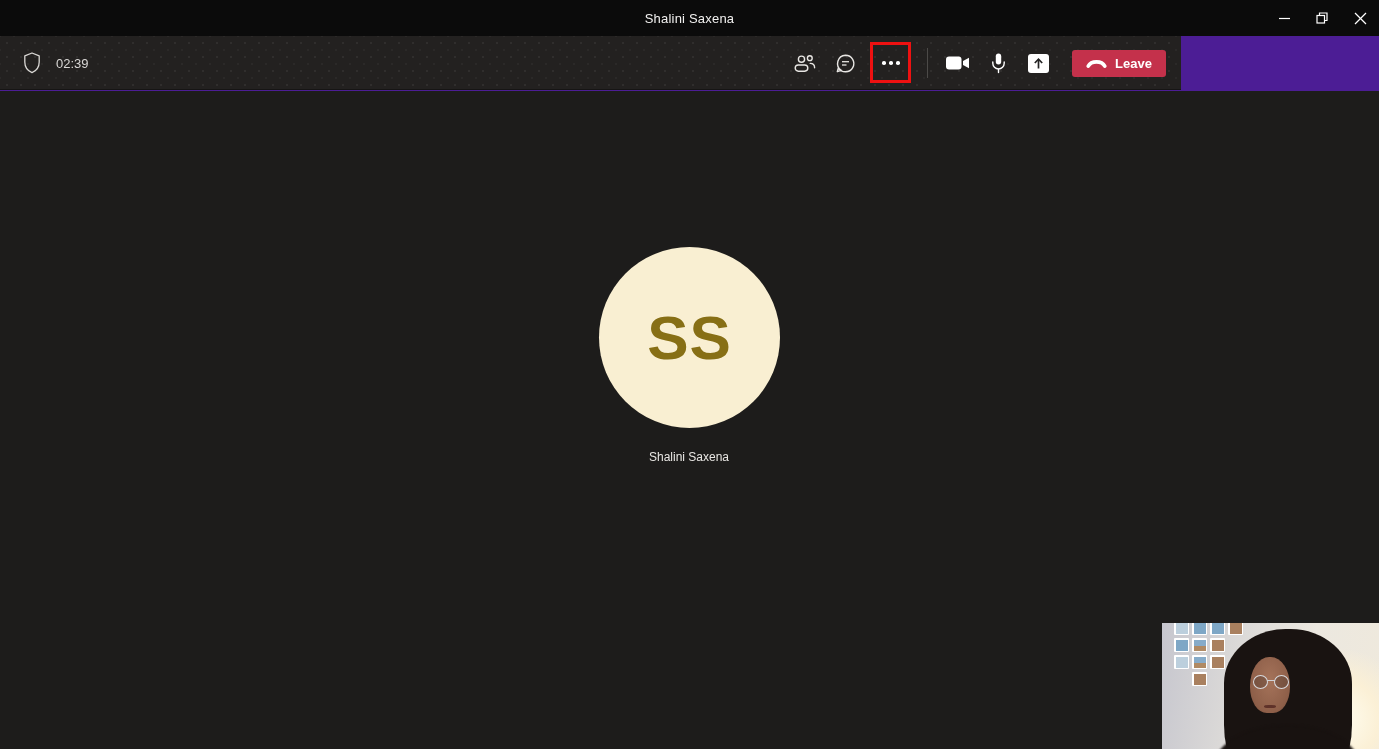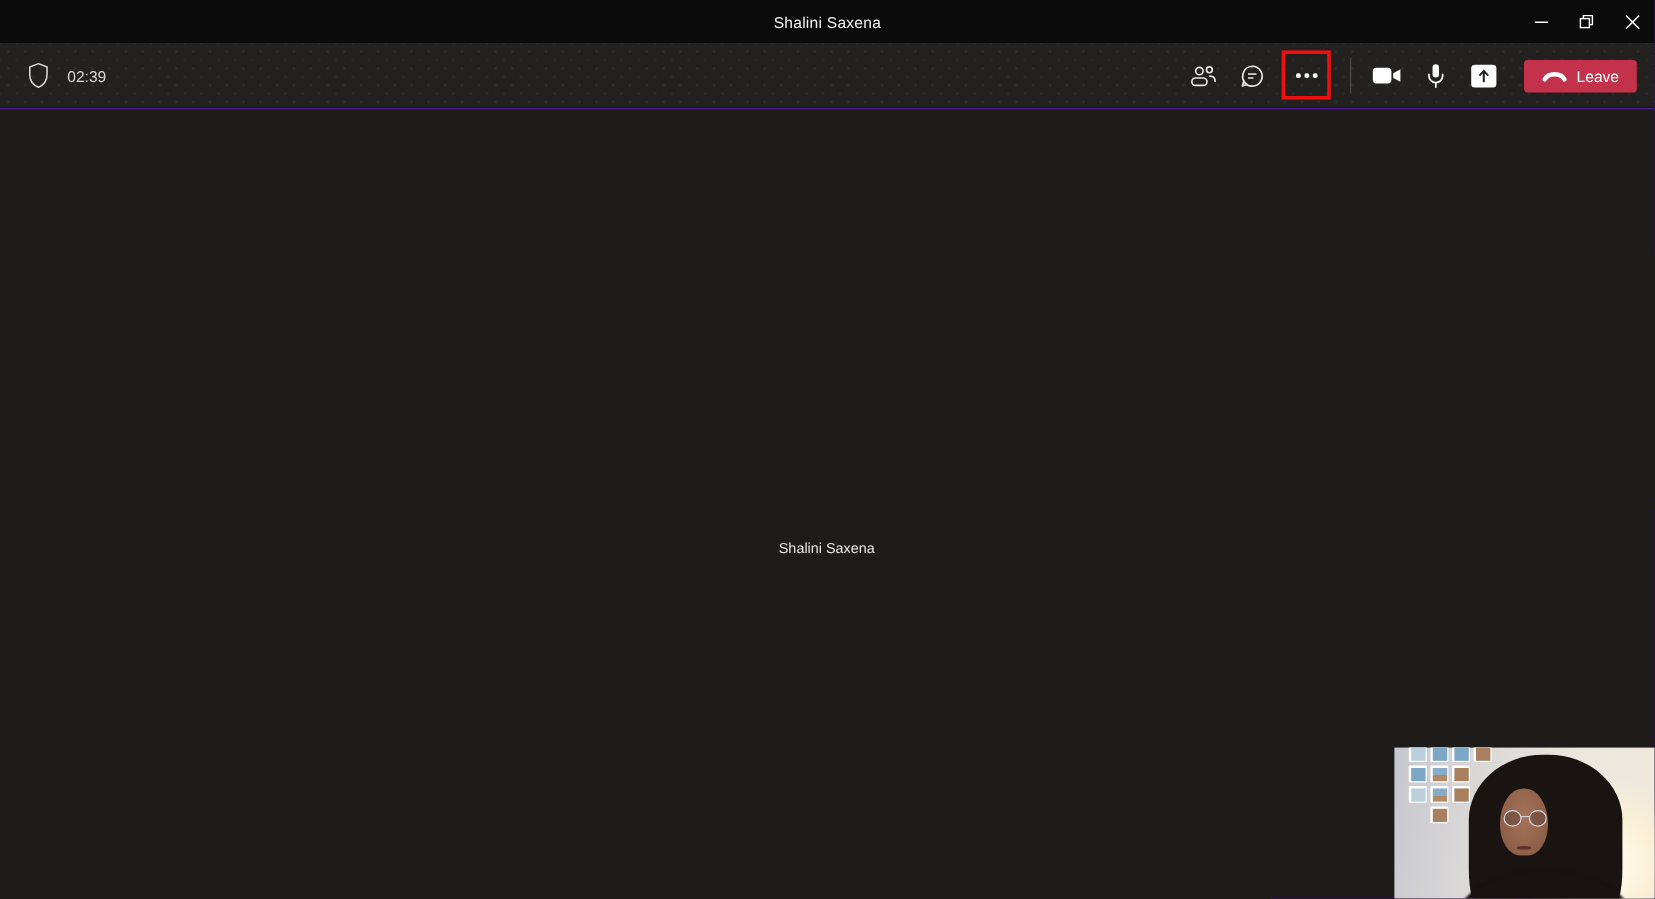--- a/index.html
+++ b/index.html
@@ -15,21 +15,21 @@
     position:absolute; left:0; top:0; width:1379px; height:36px;
     background:#0b0b0b; display:flex; align-items:center; justify-content:center;
   }
   .titlebar-title { color:#f2f1f0; font-size:13px; letter-spacing:.2px; }
   .win-controls { position:absolute; right:0; top:0; height:36px; display:flex; }
   .win-btn { width:38px; height:36px; display:flex; align-items:center; justify-content:center; cursor:pointer; }
   .win-btn svg { display:block; }
 
   
   .toolbar {
-    position:absolute; left:0; top:36px; width:1379px; height:54px;
+    position:absolute; left:0; top:36px; width:1181px; height:54px;
     background-color:#232120;
     background-image:
       radial-gradient(circle, rgba(255,255,255,.06) 1px, transparent 1.4px),
       radial-gradient(circle, rgba(255,255,255,.035) 1px, transparent 1.4px);
     background-size:14px 14px;
     background-position:0 0, 7px 7px;
     border-bottom:1px solid #161514;
     display:flex; align-items:center;
   }
   .toolbar-left { position:absolute; left:22px; top:0; height:54px; display:flex; align-items:center; gap:14px; }
@@ -50,21 +50,21 @@
   .tb-divider { width:1px; height:30px; background:#4c4a48; margin:0 10px; }
   .share-box {
     width:21px; height:19px; background:#fff; border-radius:3px;
     display:flex; align-items:center; justify-content:center;
   }
   .leave-btn {
     margin-left:14px; width:94px; height:27px; background:#c4314b; border-radius:3px;
     display:flex; align-items:center; justify-content:center; gap:8px;
     cursor:pointer;
   }
-  .leave-btn span { color:#fff; font-size:13px; font-weight:normal; }
+  .leave-btn span { color:#fff; font-size:13px; font-weight:bold; }
 
   
   .stage { position:absolute; left:0; top:91px; width:1379px; height:658px; background:#1d1c1b; }
   .avatar {
     position:absolute; left:599px; top:156px; width:181px; height:181px; border-radius:50%;
     background:#f9efd2; display:flex; align-items:center; justify-content:center;
   }
   .avatar-initials {
     color:#876f15; font-size:62px; font-weight:bold; letter-spacing:1px;
   }
@@ -210,20 +210,23 @@
       <div class="leave-btn">
         <svg width="21" height="9">
           <path d="M2.2 7.2 C5.2 1.4 15.8 1.4 18.8 7.2" fill="none" stroke="#fff" stroke-width="3.6" stroke-linecap="round"></path>
         </svg>
         <span>Leave</span>
       </div>
     </div>
   </div>
 
   <div class="stage">
+    <div class="avatar">
+      <div class="avatar-initials">SS</div>
+    </div>
     <div class="participant-name">Shalini Saxena</div>
 
     <div class="selfview" style="left:1162px; top:532px;">
       <div class="sv-glow"></div>
       <div class="sv-photos">
         <div class="ph pale">
             <i></i>
           </div>
           <div class="ph">
             <i></i>

